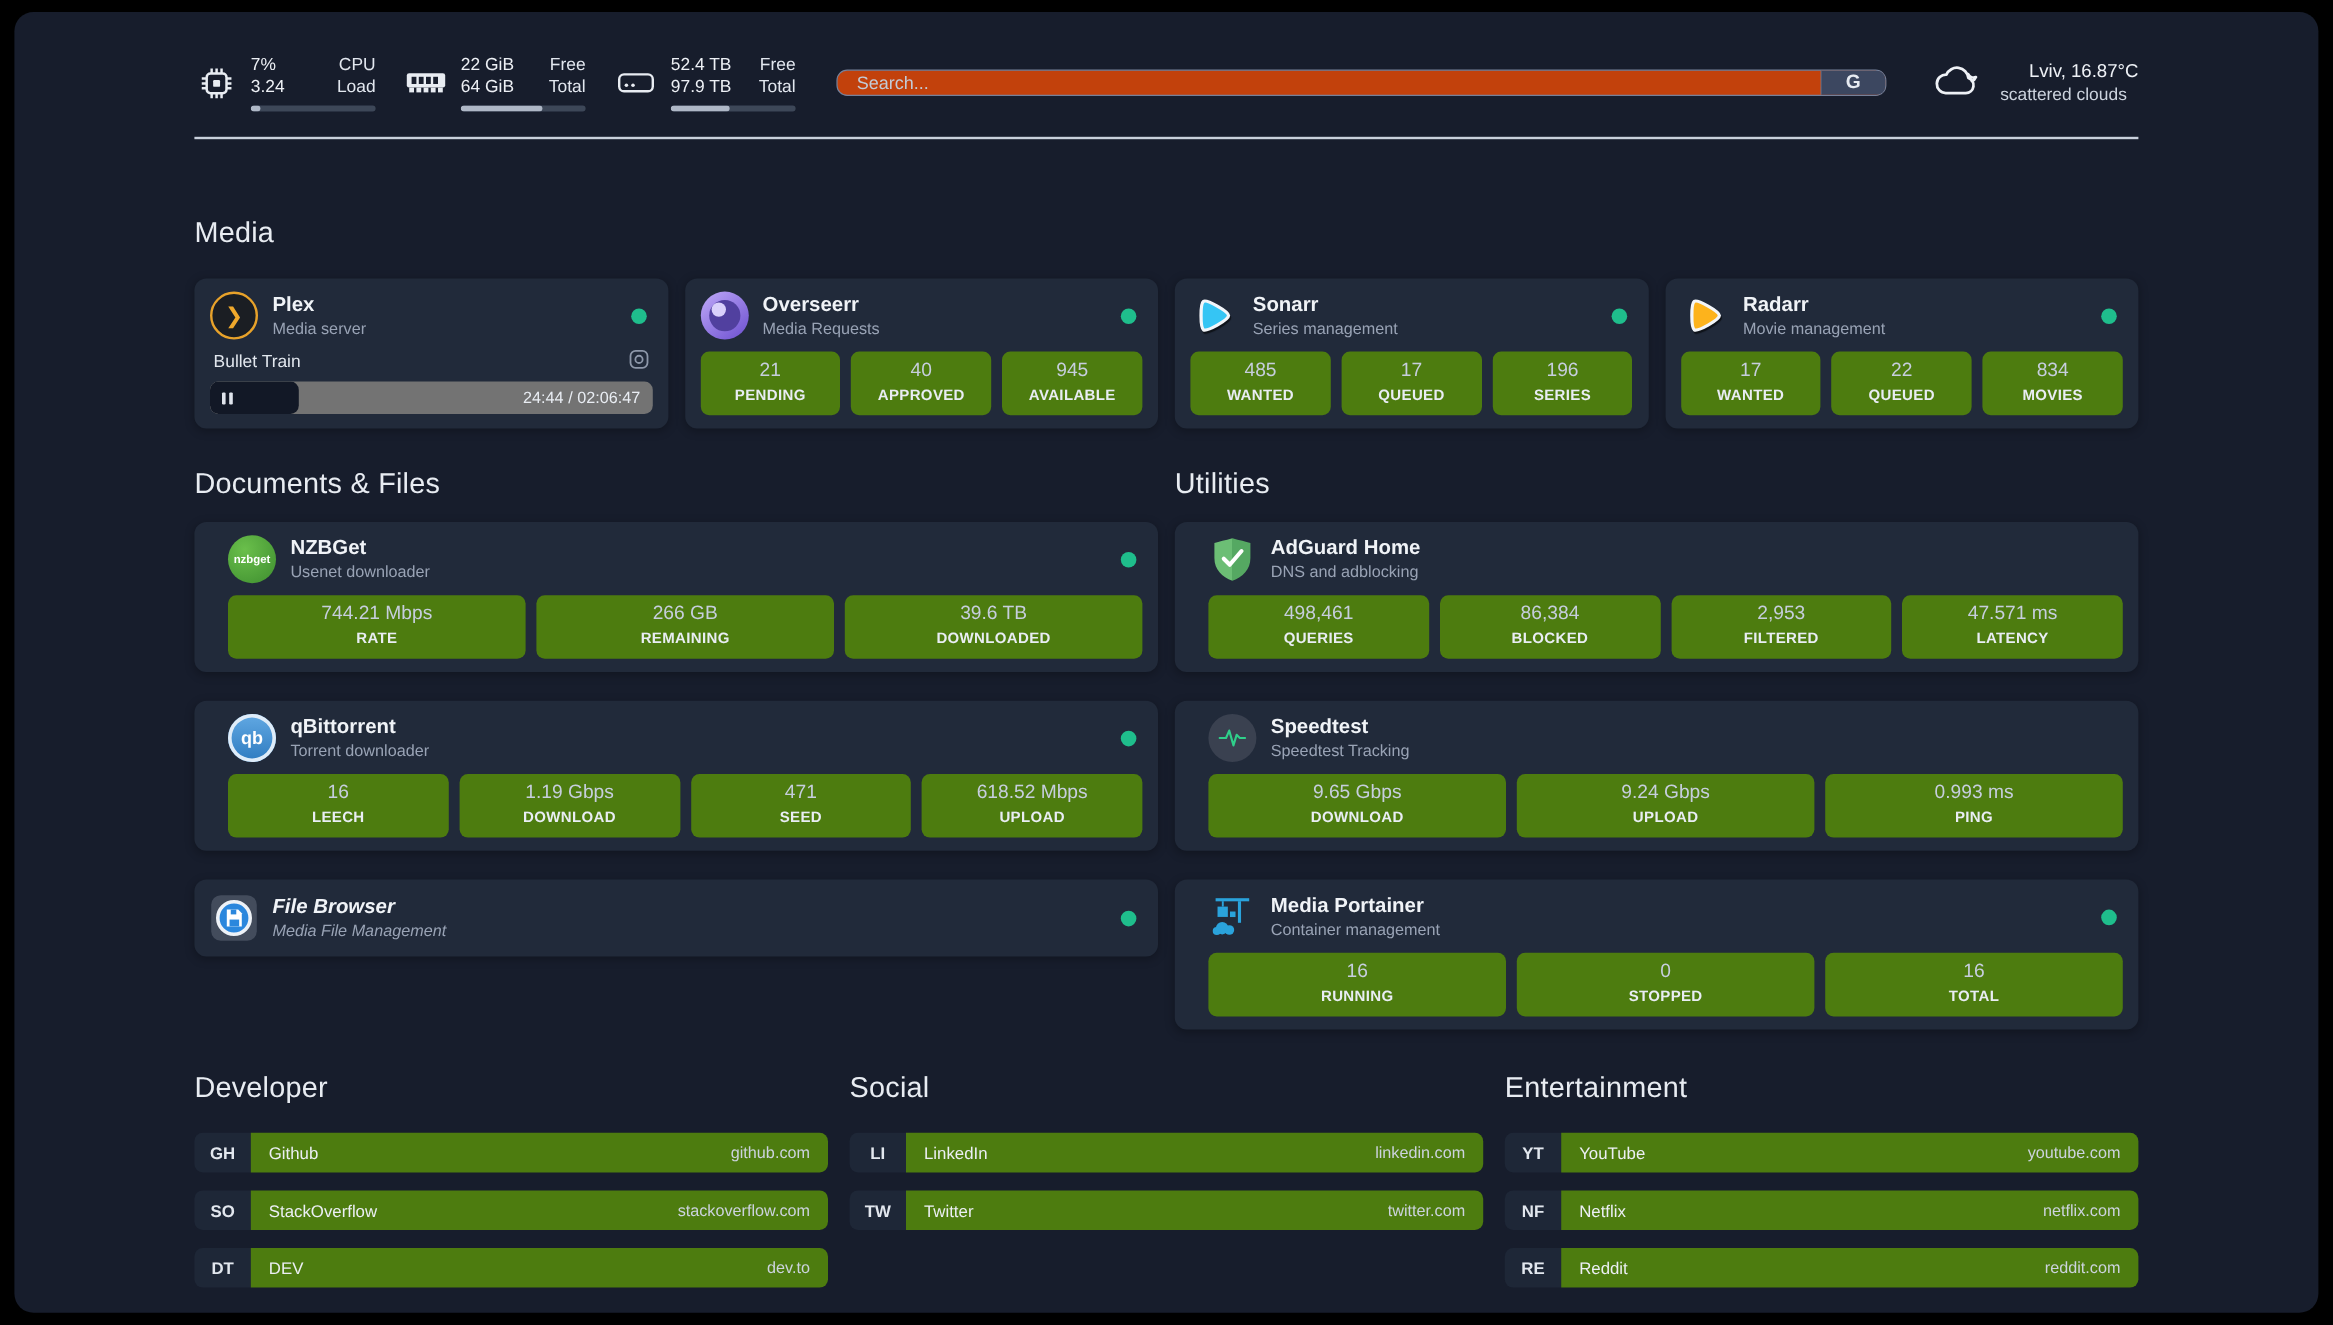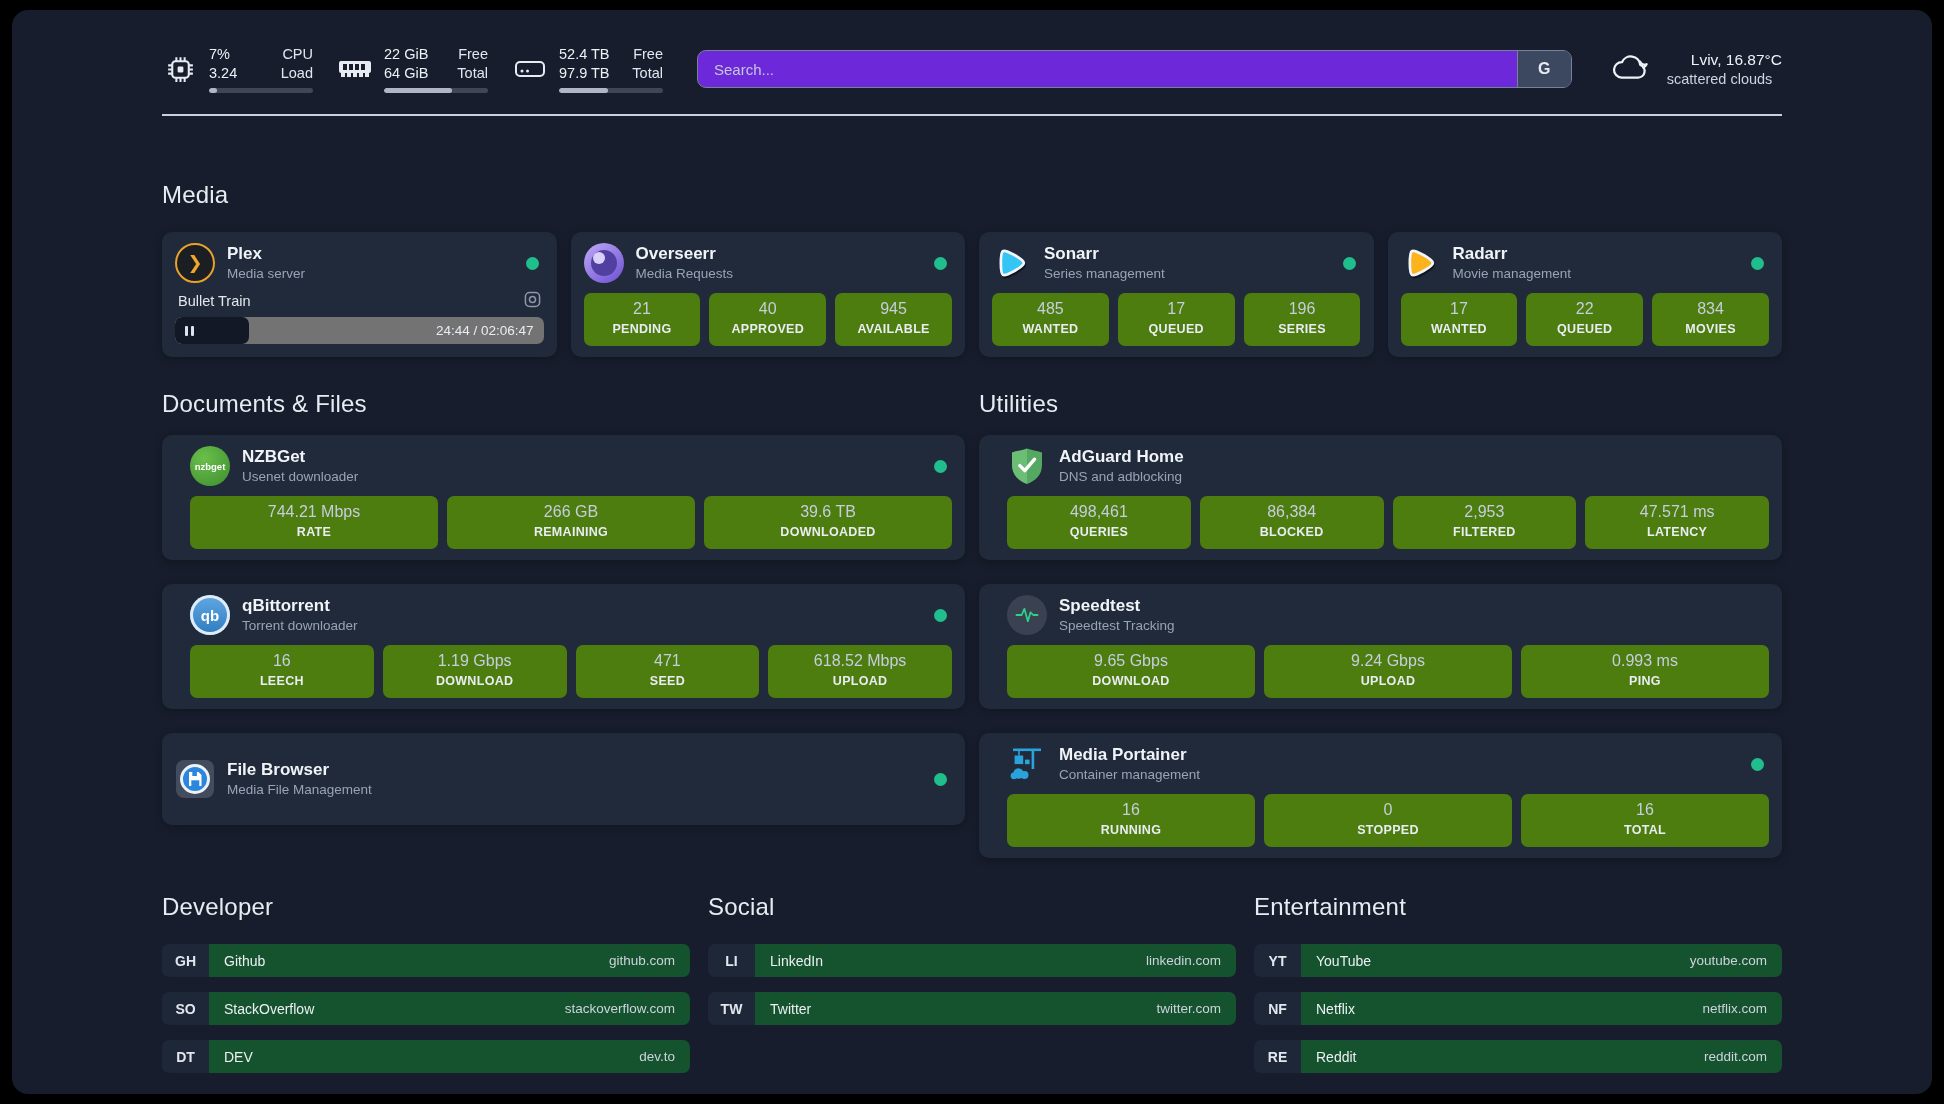--- a/index.html
+++ b/index.html
@@ -12,21 +12,21 @@
   .sysstats { display:flex; gap:24px; align-items:center; }
   .sysstat { display:flex; gap:11px; align-items:center; }
   .sysstat .icon-wrap { width:36px; display:flex; justify-content:center; }
   .sys-cols { display:flex; flex-direction:column; }
   .sys-texts { display:flex; justify-content:space-between; gap:18px; min-width:104px; }
   .sys-col { display:flex; flex-direction:column; font-size:14.5px; line-height:19px; color:#edf0f5; }
   .sys-col.right { text-align:right; color:#e2e7ef; }
   .sys-bar { margin-top:5px; height:5px; border-radius:3px; background:#3d4758; overflow:hidden; }
   .sys-fill { height:100%; background:#aeb7c6; border-radius:3px; }
 
-  .searchbox { position:relative; flex:1; margin:0 36px 0 34px; height:38px; border:1.5px solid #76819a; border-radius:9px; background:#6d28d9; display:flex; align-items:center; }
+  .searchbox { position:relative; flex:1; margin:0 36px 0 34px; height:22px; border:1.5px solid #76819a; border-radius:9px; background:#c2410c; display:flex; align-items:center; }
   .searchbox input { flex:1; background:transparent; border:none; outline:none; color:#dfe4ec; font-size:15px; padding:0 16px; font-family:inherit; }
   .searchbox input::placeholder { color:#c3cad6; }
   .search-provider { width:54px; height:100%; background:#3c4760; border:none; border-left:1.5px solid #76819a; border-radius:0 7px 7px 0; color:#e6eaf1; font-size:16px; font-weight:600; cursor:pointer; font-family:inherit; }
 
   .weather { display:flex; align-items:center; gap:13px; }
   .weather-texts { display:flex; flex-direction:column; }
   .weather-loc { font-size:15.5px; color:#eef1f6; line-height:21px;margin-left:24px; }
   .weather-cond { font-size:14.5px; color:#ccd3de; line-height:19px; }
 
   .divider { margin-top:12px; border-top:2px solid #c9d0dc; width:100%; }
@@ -62,28 +62,28 @@
   .np-bar { position:relative; height:27px; background:#737373; border-radius:7px; display:flex; align-items:center; overflow:hidden; }
   .np-fill { position:absolute; left:0; top:0; bottom:0; background:#121826; border-radius:7px; }
   .np-pause { position:relative; margin-left:10px; display:flex; gap:3px; z-index:1; }
   .np-pause i { display:block; width:3px; height:10px; background:#dfe4ec; border-radius:1px; }
   .np-time { position:relative; margin-left:auto; margin-right:10px; font-size:13.5px; color:#e9edf3; z-index:1; }
 
   .two-col { margin-top:32px; display:grid; grid-template-columns:1fr 1fr; gap:14px; align-items:start; }
   .col .card { margin-top:0;padding-left:28px; }
   .col .sec-title { margin-bottom:16px; }
   .col .card + .card { margin-top:24px; }
-  .card.slim { padding:26px 13px; }
+  .card.slim { padding:12px 13px;font-style:italic; }
 
   
   .links-grid { margin-top:34px; display:grid; grid-template-columns:repeat(3,1fr); gap:18px; align-items:start; }
   .link-list { margin-top:22px; }
   .link-row { display:flex; height:33px; margin-bottom:15px; cursor:pointer; }
   .link-abbr { width:47px; background:#1e2737; border-radius:7px 0 0 7px; display:flex; align-items:center; justify-content:center; font-size:14px; font-weight:600; color:#e2e7ee; flex-shrink:0; }
-  .link-bar { flex:1; background:#14532d; border-radius:0 7px 7px 0; display:flex; align-items:center; justify-content:space-between; padding:0 15px; }
+  .link-bar { flex:1; background:#4d7c0f; border-radius:0 7px 7px 0; display:flex; align-items:center; justify-content:space-between; padding:0 15px; }
   .link-name { font-size:14px; color:#eceff4; }
   .link-url { font-size:13.5px; color:#ccd3de; }
 </style>
 </head>
 <body>
 
 <div class="page">
   <div class="content">
 
     <header>

